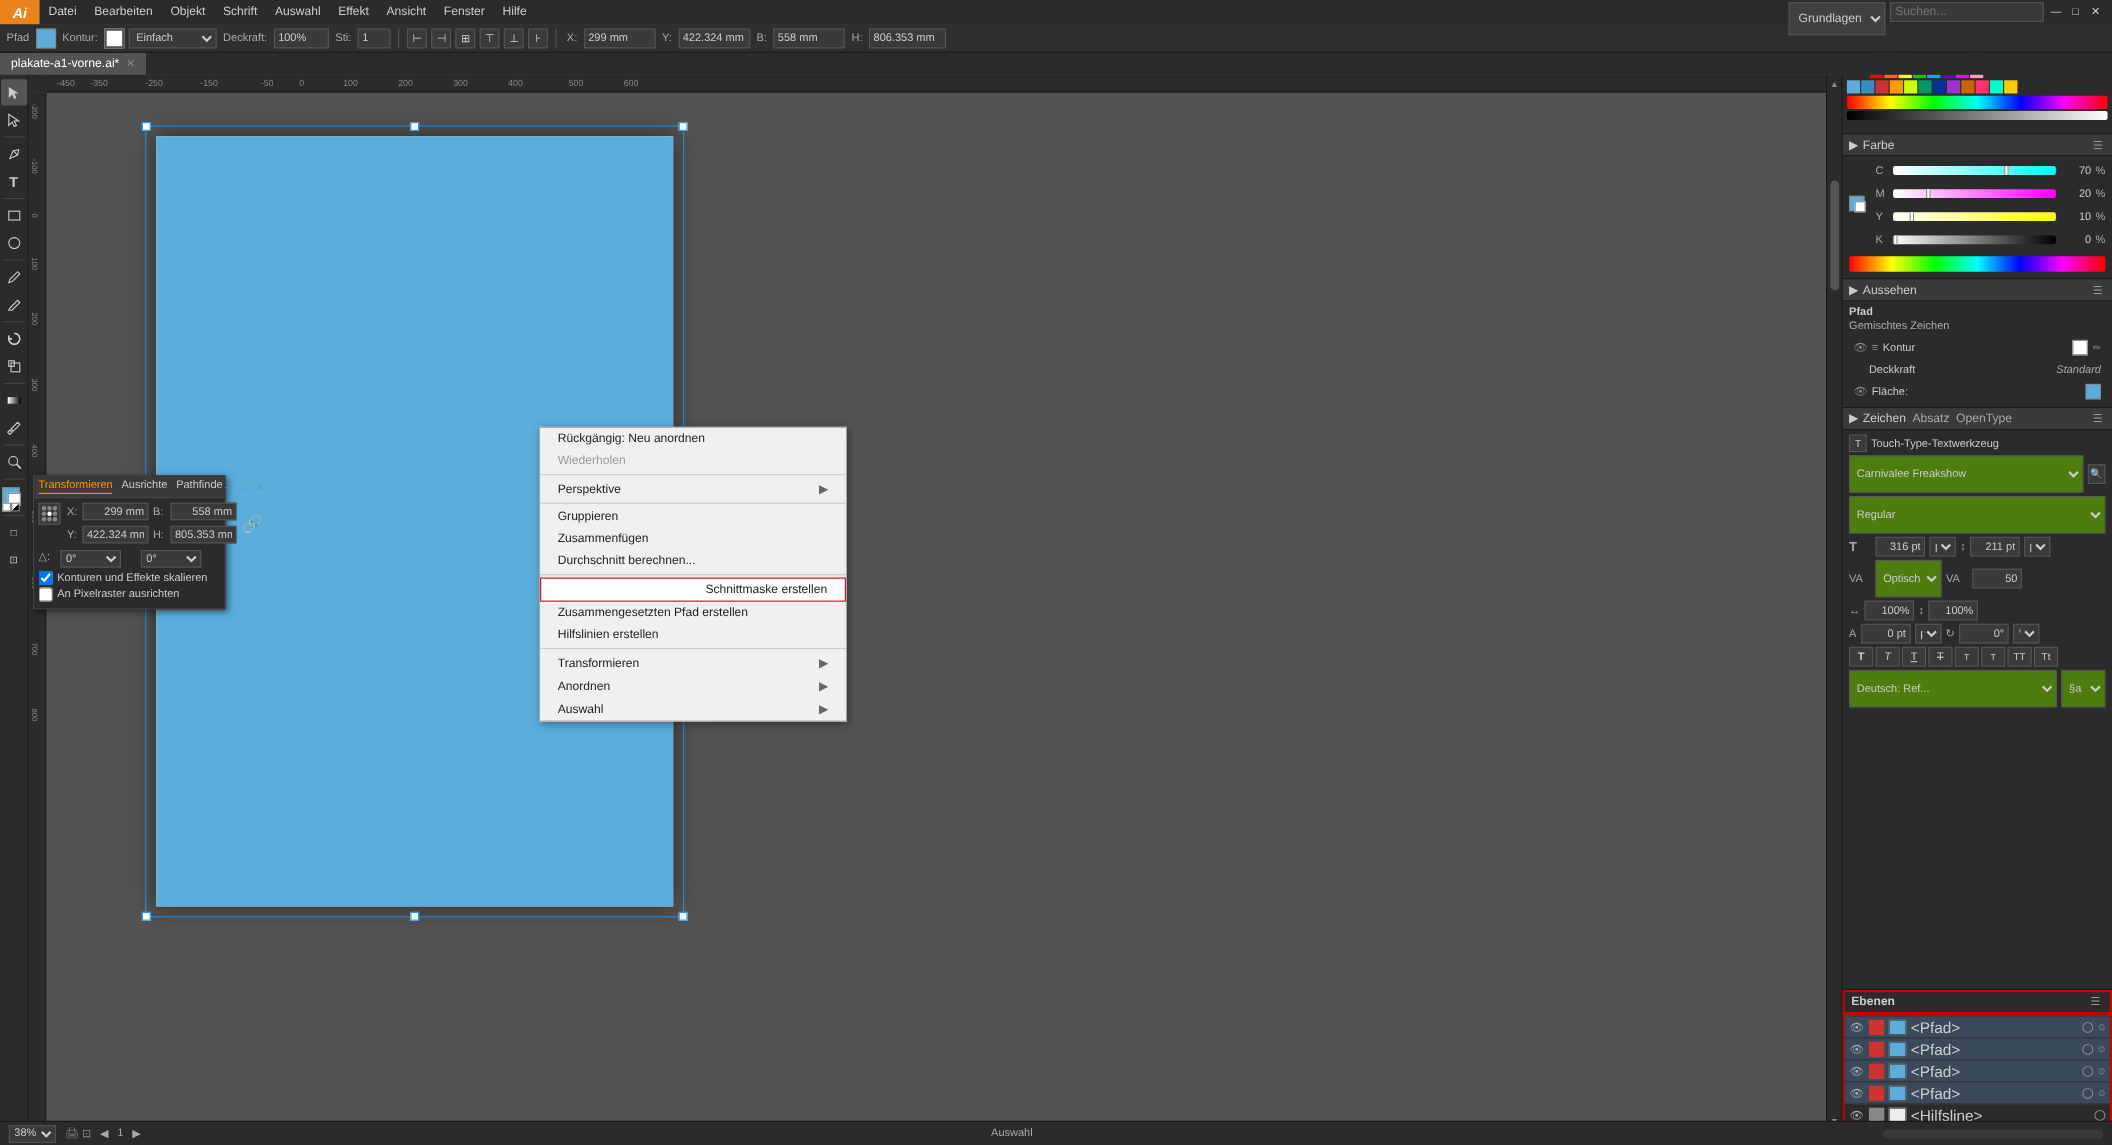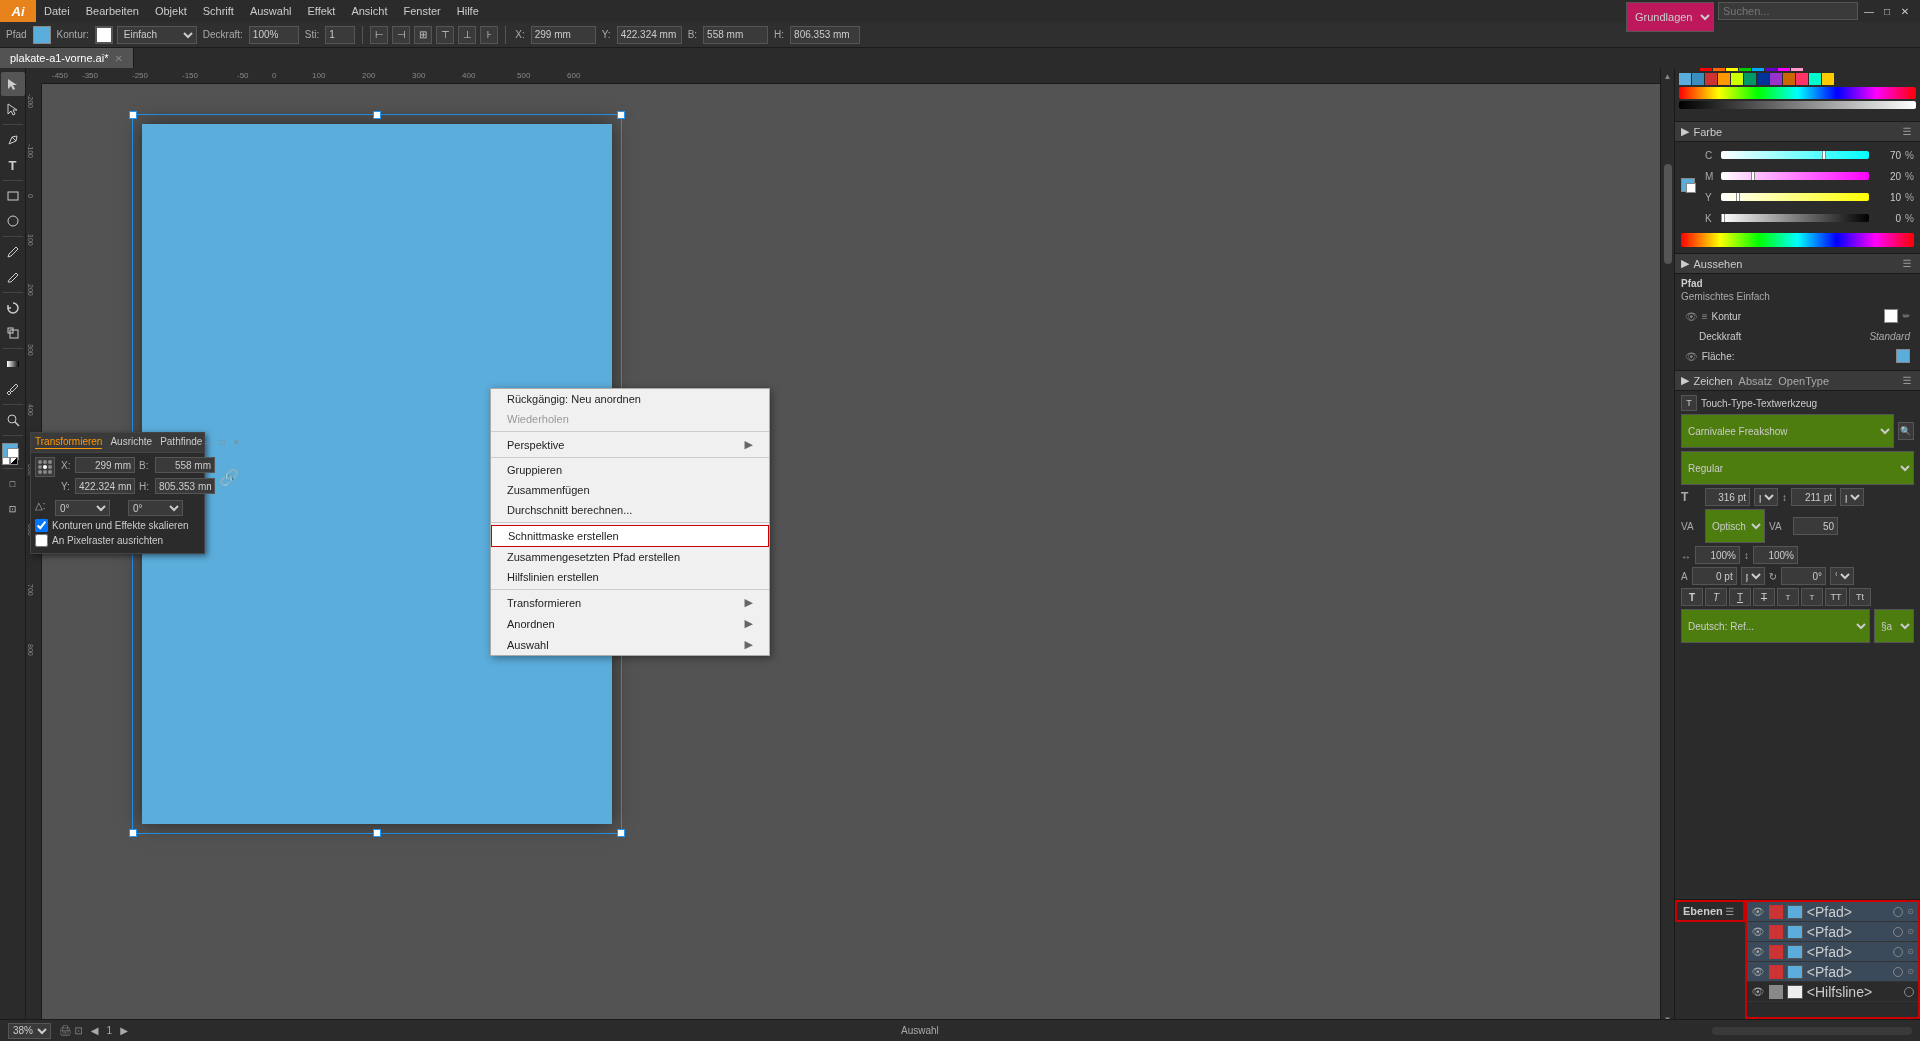--- a/index.html
+++ b/index.html
@@ -16,21 +16,21 @@
       display: flex; align-items: center; justify-content: center;
       color: white; font-weight: bold; font-size: 13px; font-style: italic;
     }
     #menubar .menu-item {
       padding: 0 8px; height: 22px; display: flex; align-items: center;
       cursor: pointer;
     }
     #menubar .spacer { flex: 1; }
     #menubar .right-controls { display: flex; align-items: center; gap: 4px; padding-right: 8px; }
     #menubar .workspace-select {
-      background: #be185d; border: 1px solid #555; color: #ccc;
+      background: #404040; border: 1px solid #555; color: #ccc;
       padding: 1px 4px; font-size: 11px; height: 30px; margin-top: 11px;
     }
     #menubar .search-box {
       background: #3a3a3a; border: 1px solid #555; color: #ccc;
       padding: 1px 4px; font-size: 11px; height: 18px; width: 140px;
     }
     #menubar .win-btn { width: 14px; height: 14px; display: flex; align-items: center; justify-content: center; cursor: pointer; font-size: 10px; }
 
     
     #options-bar {
@@ -137,21 +137,21 @@
       position: absolute; top: 388px; left: 490px;
       width: 280px; background: #f0f0f0; border: 1px solid #aaa;
       box-shadow: 2px 2px 8px rgba(0,0,0,0.4);
       z-index: 200; font-size: 11px; color: #222;
     }
     .ctx-item {
       padding: 4px 16px; cursor: pointer; display: flex; justify-content: space-between; align-items: center;
       white-space: nowrap;
     }
     .ctx-item.disabled { color: #999; cursor: default; }
-    .ctx-item.highlighted { background: white; border: 1px solid #cc0000; }
+    .ctx-item.highlighted { background: white; border: 1px solid #cc0000; justify-content: flex-end; }
     .ctx-item .arrow { color: #666; }
     .ctx-sep { height: 1px; background: #ccc; margin: 2px 0; }
 
     
     #right-panel {
       position: absolute; top: 22px; right: 0; width: 246px; bottom: 22px;
       background: #2b2b2b; border-left: 1px solid #1a1a1a;
       display: flex; flex-direction: column; overflow: hidden; z-index: 97;
     }
     .panel-header {
@@ -225,21 +225,21 @@
     }
     .zeichen-label { font-size: 10px; color: #aaa; width: 20px; flex-shrink: 0; }
     .zeichen-icon-btn {
       width: 22px; height: 18px; background: #3a3a3a; border: 1px solid #555;
       color: #ccc; font-size: 10px; cursor: pointer; display: flex; align-items: center; justify-content: center;
     }
 
     
     #ebenen-panel {
       height: 120px; border-top: 1px solid #1a1a1a; flex-shrink: 0;
-      background: #2b2b2b; display: flex; flex-direction: row; justify-content: space-between;
+      background: #2b2b2b; display: flex; flex-direction: column; justify-content: space-between;
     }
     .layer-item {
       height: 20px; display: flex; align-items: center; padding: 0 4px; gap: 4px;
       border-bottom: 1px solid #333; cursor: pointer; font-size: 10px; color: #ccc;
     }
     .layer-item.selected { background: #3a4a5a; }
     .layer-eye { width: 14px; height: 14px; display: flex; align-items: center; justify-content: center; font-size: 10px; color: #aaa; cursor: pointer; }
     .layer-thumb { width: 16px; height: 14px; background: #5baddc; border: 1px solid #555; }
     .layer-name { flex: 1; font-size: 14px; color: #ccc; }
     .layer-circle { width: 10px; height: 10px; border-radius: 50%; border: 1px solid #888; cursor: pointer; }
@@ -758,21 +758,21 @@
 
   <div id="aussehen-panel">
     <div class="panel-section-header">
       <span style="margin-right:4px;">▶</span>
       <span>Aussehen</span>
       <div style="flex:1;"></div>
       <span class="panel-icon">☰</span>
     </div>
     <div class="panel-section-body">
       <div style="font-size:10px;font-weight:bold;color:#ccc;margin-bottom:2px;">Pfad</div>
-      <div style="font-size:10px;color:#aaa;margin-bottom:4px;">Gemischtes Einfach</div>
+      <div style="font-size:10px;color:#aaa;margin-bottom:4px;">Gemischtes Zeichen</div>
 
       <div class="aussehen-item">
         <span style="font-size:10px;color:#888;">👁</span>
         <span style="font-size:10px;color:#888;">≡</span>
         <span class="aussehen-label">Kontur</span>
         <div class="aussehen-color-box" style="background:white;"></div>
         <span style="font-size:9px;color:#888;">✏</span>
       </div>
 
       <div class="aussehen-item">

